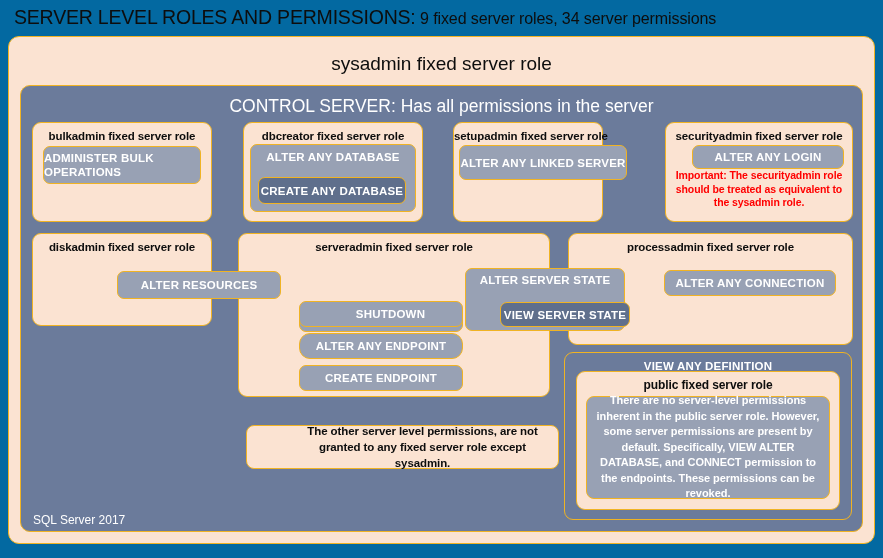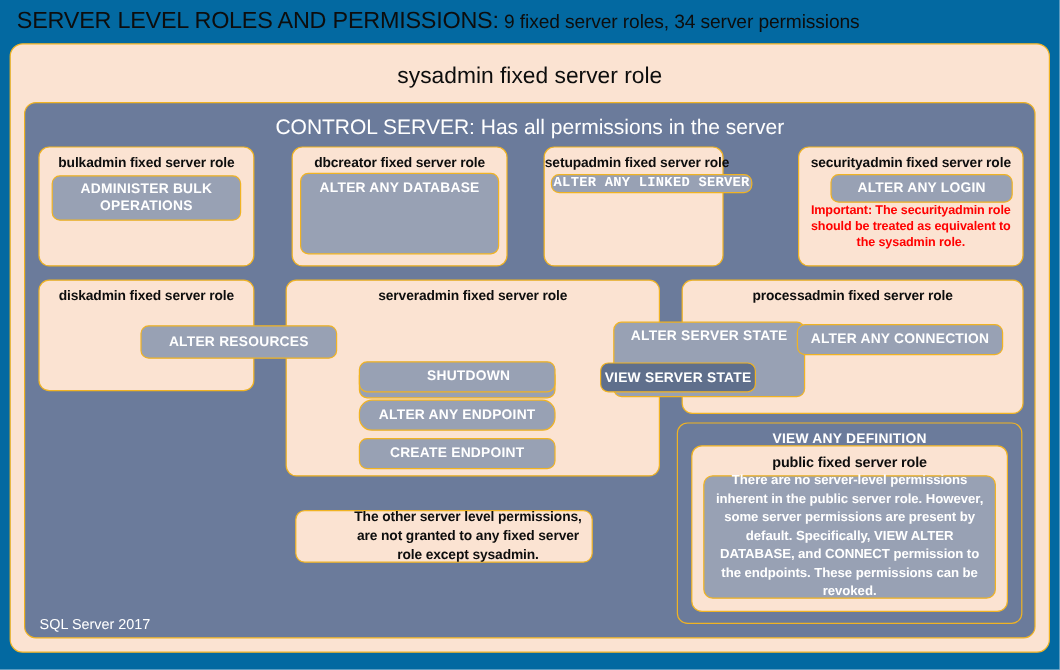--- a/index.html
+++ b/index.html
@@ -82,21 +82,20 @@
   }
 
   .chip {
     position: absolute;
     box-sizing: border-box;
     border: 1.6px solid #f0b323;
     border-radius: 7px;
     display: flex;
     align-items: center;
     justify-content: center;
-    text-align: center;
   }
 
   
   #outer-shell {
     left: 8px; top: 36px; width: 867px; height: 508px;
     border-radius: 11px;
   }
   #sysadmin-label {
     top: 16px;
     font-size: 19px;
@@ -197,25 +196,28 @@
   <div class="chip slate" style="left:43px; top:146px; width:158px; height:38px;">
     <span class="perm-text">ADMINISTER  BULK OPERATIONS</span>
   </div>
 
   <div class="panel peach" style="left:243px; top:122px; width:180px; height:100px;">
     <div class="panel-label role-title" style="top:7px;">dbcreator fixed server role</div>
   </div>
   <div class="chip slate" style="left:250px; top:144px; width:166px; height:68px; align-items:flex-start; padding-top:5px;">
     <span class="perm-text">ALTER ANY DATABASE</span>
   </div>
+  <div class="chip slate-dark" style="left:258px; top:177px; width:148px; height:27px;">
+    <span class="perm-text">CREATE  ANY DATABASE</span>
+  </div>
 
   <div class="panel peach" style="left:453px; top:122px; width:150px; height:100px;">
     <div class="panel-label role-title" style="top:7px;">setupadmin fixed server role</div>
   </div>
-  <div class="chip slate" style="left:459px; top:145px; width:168px; height:16px;font-family:Liberation Mono, monospace;">
+  <div class="chip slate" style="left:459px; top:145px; width:168px; height:35px;">
     <span class="perm-text">ALTER ANY LINKED SERVER</span>
   </div>
 
   <div class="panel peach" style="left:665px; top:122px; width:188px; height:100px;">
     <div class="panel-label role-title" style="top:7px;">securityadmin fixed server role</div>
     <div class="note-red" style="top:46px;">Important:  The securityadmin role should  be treated as equivalent to the sysadmin role.</div>
   </div>
   <div class="chip slate" style="left:692px; top:145px; width:152px; height:24px;">
     <span class="perm-text">ALTER ANY LOGIN</span>
   </div>
@@ -242,34 +244,34 @@
   <div class="chip slate" style="left:299px; top:301px; width:164px; height:26px;padding-left:19px;">
     <span class="perm-text">SHUTDOWN</span>
   </div>
   <div class="chip slate" style="left:299px; top:333px; width:164px; height:26px;border-radius:11px;">
     <span class="perm-text">ALTER ANY ENDPOINT</span>
   </div>
   <div class="chip slate" style="left:299px; top:365px; width:164px; height:26px;">
     <span class="perm-text">CREATE  ENDPOINT</span>
   </div>
 
-  <div class="chip slate" style="left:511px; top:268px; width:160px; height:63px; align-items:flex-start; padding-top:4px;">
+  <div class="chip slate" style="left:465px; top:268px; width:160px; height:63px; align-items:flex-start; padding-top:4px;">
     <span class="perm-text">ALTER SERVER  STATE</span>
   </div>
   <div class="chip slate-dark" style="left:500px; top:302px; width:130px; height:25px;">
     <span class="perm-text">VIEW SERVER  STATE</span>
   </div>
 
   <div class="chip slate" style="left:664px; top:270px; width:172px; height:26px;">
     <span class="perm-text">ALTER ANY CONNECTION</span>
   </div>
 
   <div class="panel navy" style="left:564px; top:352px; width:288px; height:168px;">
     <div class="panel-label perm-text" style="top:6px; font-size:11.5px;">VIEW ANY DEFINITION</div>
   </div>
   <div class="panel peach" style="left:576px; top:371px; width:264px; height:139px;">
     <div class="panel-label role-title" style="top:6px; font-size:12px;">public fixed server role</div>
   </div>
   <div class="public-desc" style="left:586px; top:396px; width:244px; height:103px;">There are no server-level permissions inherent in the public server role. However, some server permissions are present by default. Specifically, VIEW ALTER DATABASE, and CONNECT permission to the endpoints. These permissions can be revoked.</div>
 
-  <div class="note-box" style="left:246px; top:425px; width:248px; height:44px;padding-left:48px;">The other server level permissions,  are not granted to any fixed server role except sysadmin.</div>
+  <div class="note-box" style="left:246px; top:425px; width:313px; height:44px;padding-left:48px;">The other server level permissions,  are not granted to any fixed server role except sysadmin.</div>
 
 </div>
 
 </body></html>

